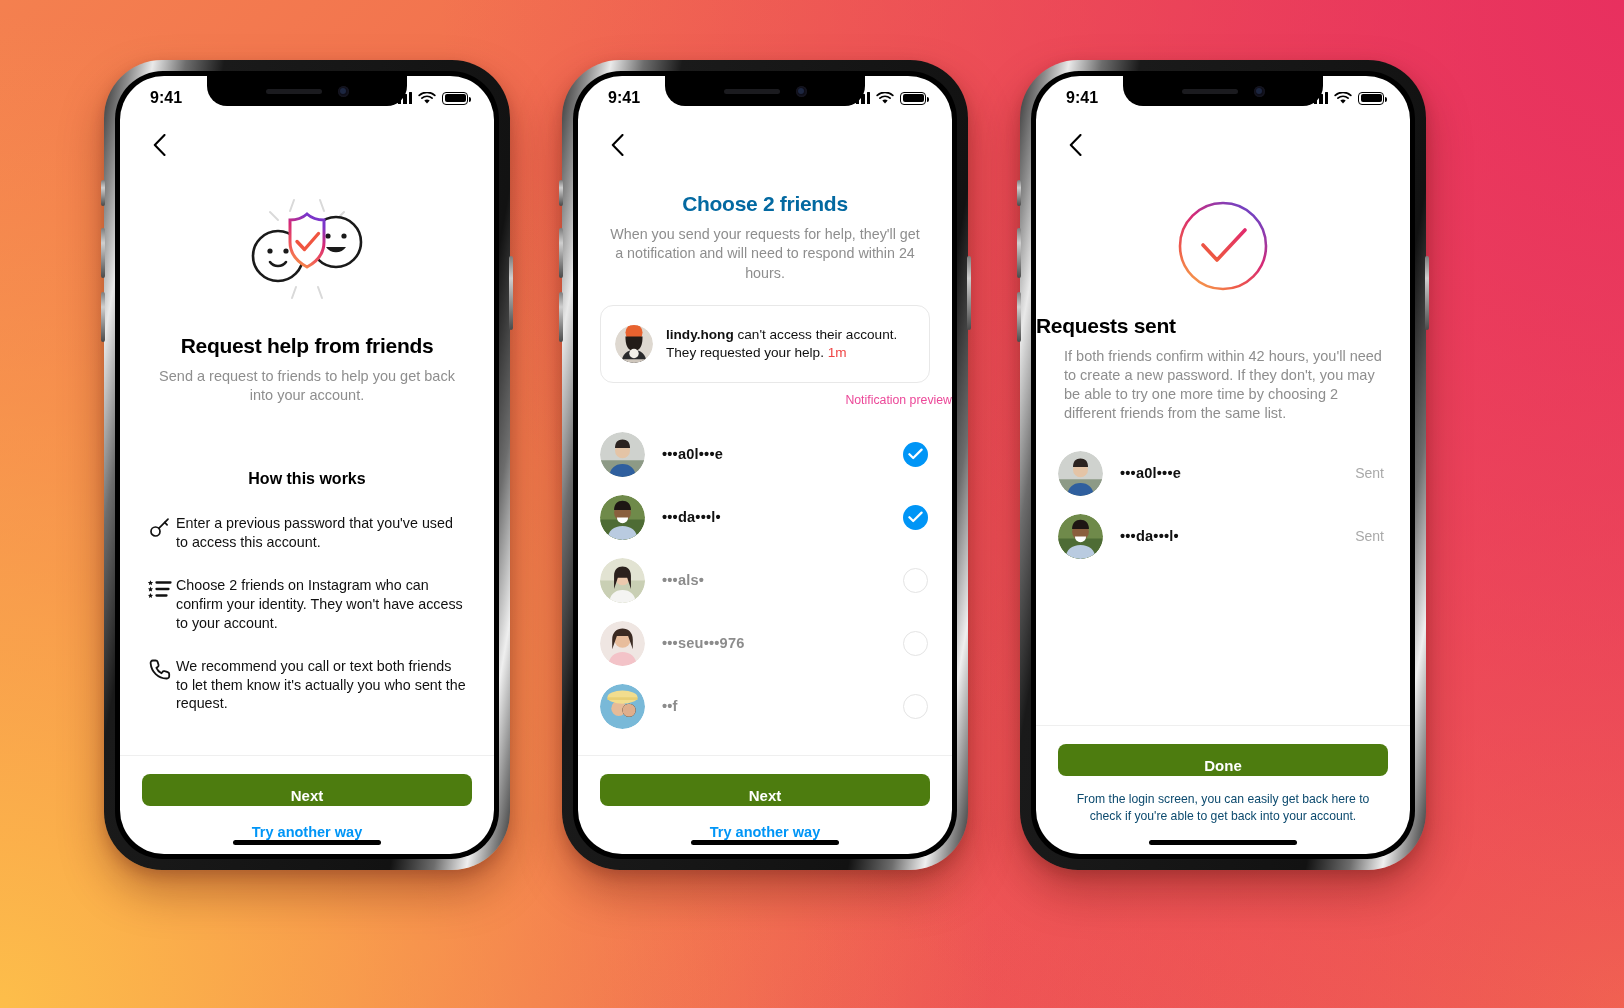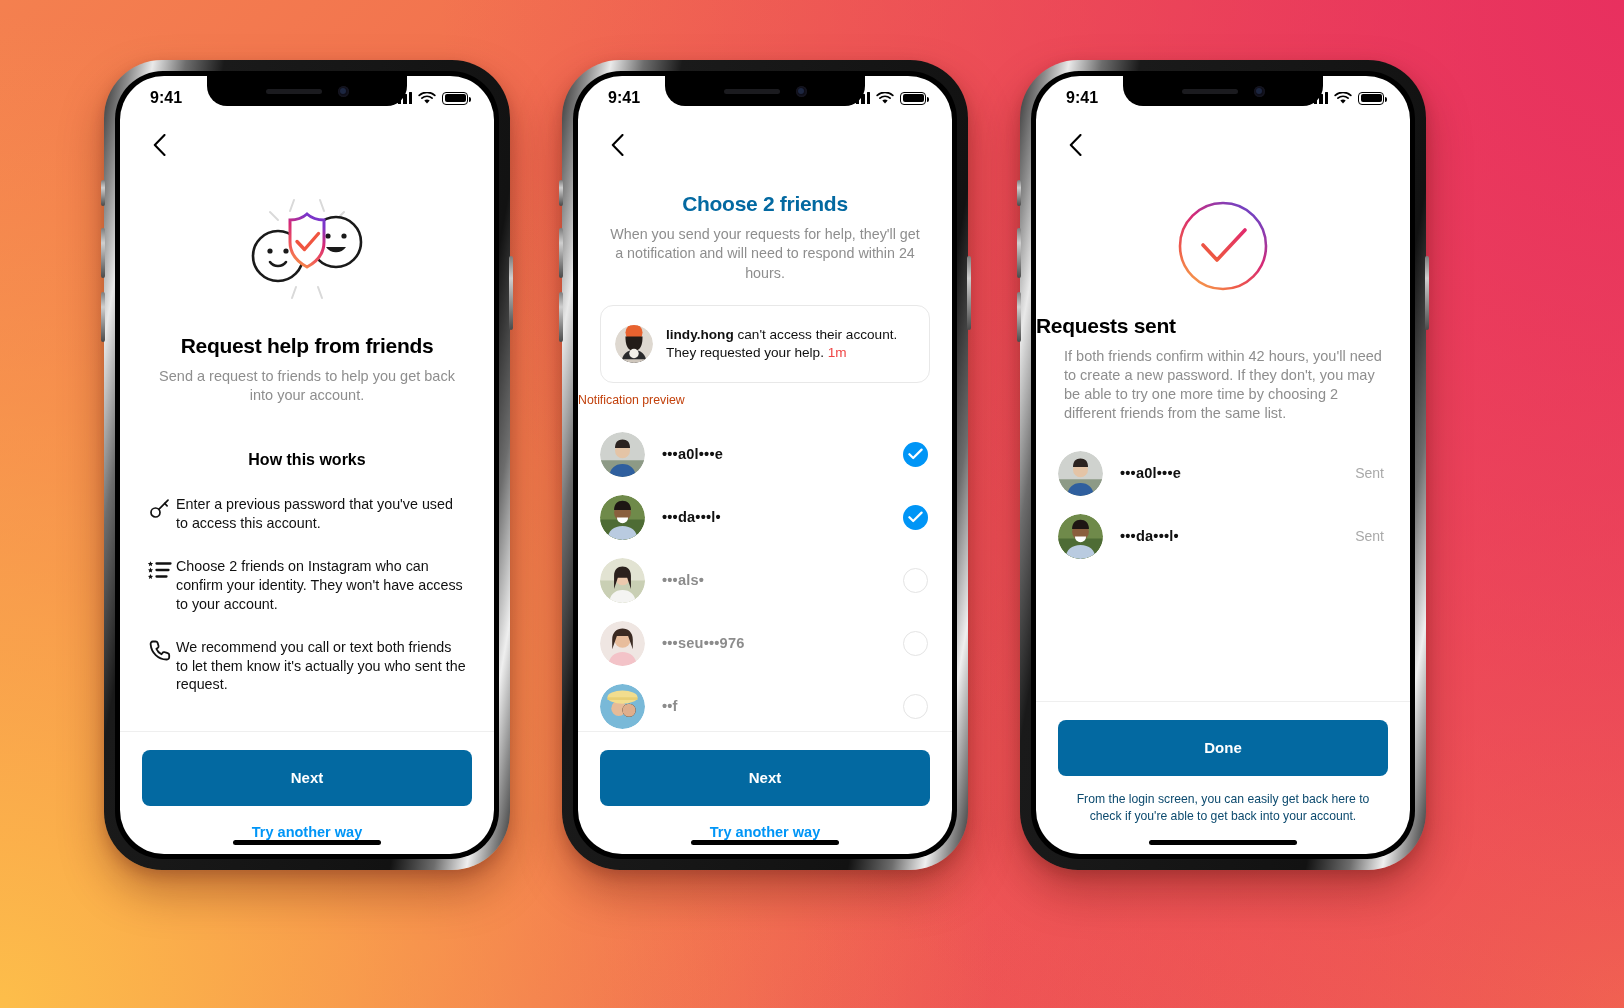--- a/index.html
+++ b/index.html
@@ -69,49 +69,49 @@
   .body { position:absolute; top:44px; left:0; right:0; bottom:0; display:flex; flex-direction:column; }
   .navbar { height:50px; display:flex; align-items:center; padding-left:24px; flex:0 0 auto; }
   .back { width:30px; height:30px; display:flex; align-items:center; justify-content:center; cursor:pointer; }
   .content { flex:1 1 auto; overflow:hidden; position:relative; }
 
   
   .hero { padding-top:24px; text-align:center; }
   .illus { width:150px; height:110px; margin:0 auto; }
   .h1 { font-size:21px; font-weight:bold; color:#000; letter-spacing:-.3px; margin-top:30px; }
   .sub { font-size:14.5px; color:#8e8e8e; line-height:1.32; margin:9px auto 0; max-width:300px; }
-  .h2 { font-size:16px; font-weight:bold; color:#000; text-align:center; margin-top:46px; }
+  .h2 { font-size:16px; font-weight:bold; color:#000; text-align:center; margin-top:65px; }
   .steps { margin-top:26px; padding:0 28px; display:flex; flex-direction:column; gap:25px; }
   .step { display:flex; gap:4px; align-items:flex-start; }
   .step .ic { flex:0 0 24px; width:24px; height:24px; margin-top:1px; }
   .step .tx { font-size:14.3px; line-height:1.30; color:#111; }
 
   
   .bottom { flex:0 0 auto; border-top:1px solid #efefef; padding:18px 22px 0; }
   .cta {
-    display:block; width:100%; height:56px; line-height:44px; text-align:center;
-    background:#0369a1; color:#fff; font-size:15px; font-weight:bold;
+    display:block; width:100%; height:32px; line-height:44px; text-align:center;
+    background:#4d7c0f; color:#fff; font-size:15px; font-weight:bold;
     border:none; border-radius:8px; cursor:pointer; font-family:inherit;
   }
   .alt { display:block; text-align:center; color:#0095F6; font-size:14.5px; font-weight:bold; margin-top:18px; cursor:pointer; }
   .footnote { text-align:center; color:#0c4a6e; font-size:12.2px; line-height:1.35; margin-top:15px; padding:0 4px; }
   .homebar { width:148px; height:5px; border-radius:3px; background:#000; margin:auto auto 9px; }
 
   
   .c-title { font-size:21px; font-weight:bold; text-align:center; color:#0369a1; margin-top:22px; letter-spacing:-.3px; }
   .c-sub { font-size:14.3px; color:#8e8e8e; text-align:center; line-height:1.35; margin:9px auto 0; max-width:320px; }
   .notif {
     margin:22px 22px 0; border:1px solid #e8e8e8; border-radius:13px; background:#fff;
     padding:15px 14px; display:flex; gap:13px; align-items:center; min-height:78px;
   }
   .notif .av { width:38px; height:38px; border-radius:50%; flex:0 0 38px; overflow:hidden; }
   .notif .tx { font-size:13.6px; line-height:1.32; color:#111; }
   .notif .tx b { font-weight:bold; }
   .notif .tx .t { color:#ef4444; }
-  .caplabel { text-align:left; font-size:12.3px; color:#c2410c; margin-top:10px; }
+  .caplabel { text-align:right; font-size:12.3px; color:#ec4899; margin-top:10px; }
   .flist { margin-top:16px; }
   .frow { display:flex; align-items:center; padding:9px 24px 9px 22px; gap:17px; }
   .frow .av { width:45px; height:45px; border-radius:50%; flex:0 0 45px; overflow:hidden; }
   .frow .nm { flex:1 1 auto; font-size:14.6px; font-weight:bold; color:#111; letter-spacing:.2px; }
   .frow.off .nm { color:#8c8c8c; }
   .chk { width:25px; height:25px; border-radius:50%; flex:0 0 25px; cursor:pointer; }
   .chk.on { background:#0095F6; display:flex; align-items:center; justify-content:center; }
   .chk.off { border:1.6px solid #e4e4e4; }
 
   

